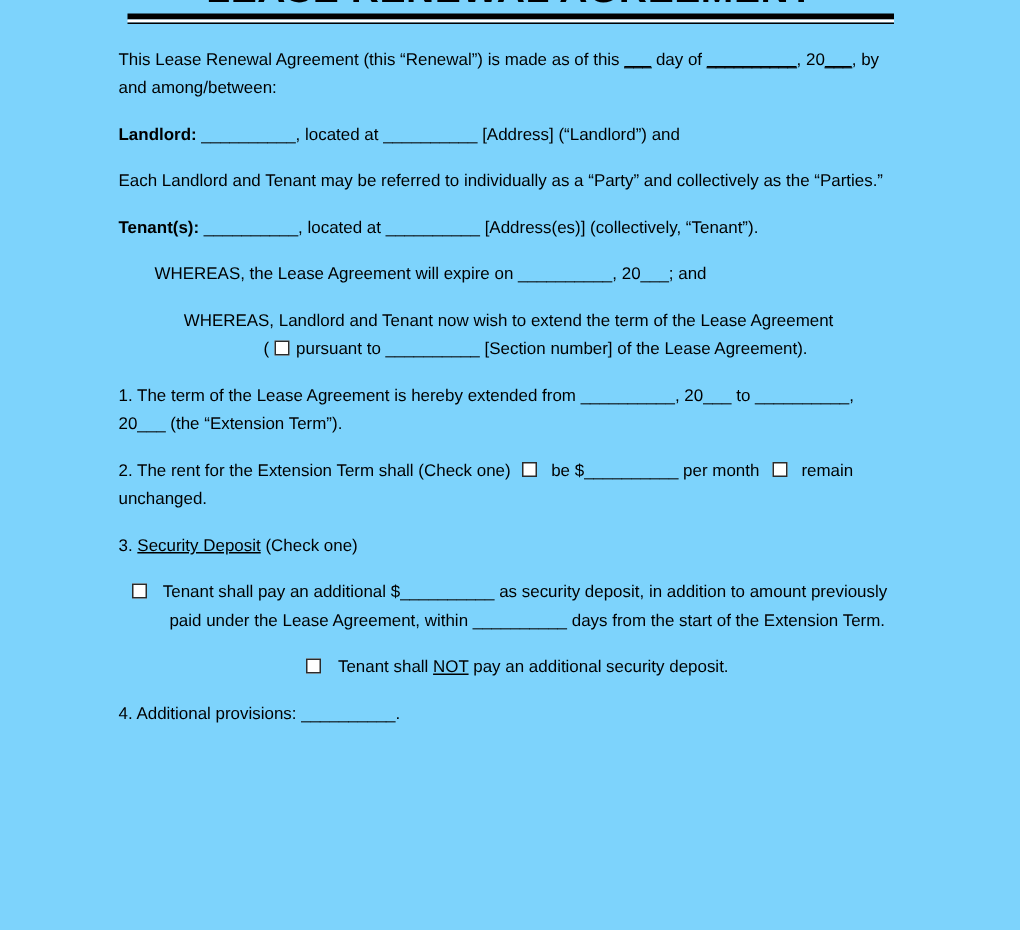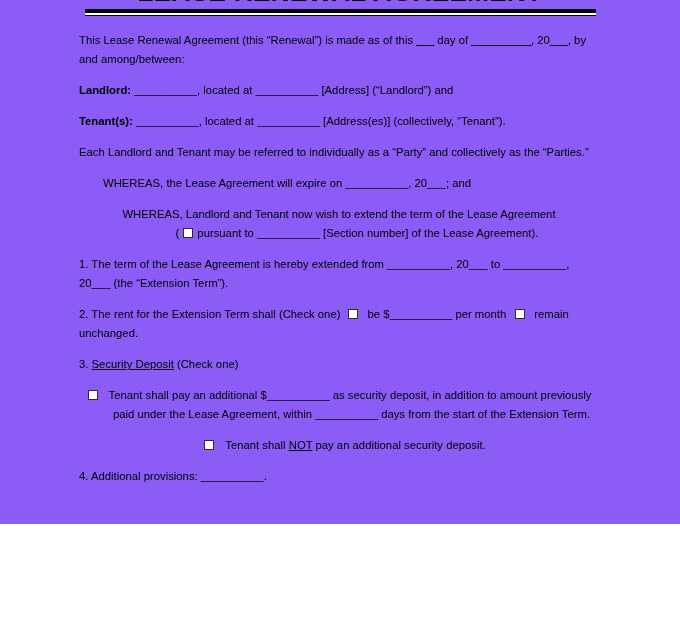--- a/index.html
+++ b/index.html
@@ -8,22 +8,22 @@
     padding: 0;
     background: #ffffff;
   }
   body {
     font-family: "Liberation Sans", sans-serif;
     color: #000000;
   }
   #page {
     position: relative;
     width: 680px;
-    height: 524px;
-    background: #8b5cf6;
+    height: 620px;
+    background: #7dd3fc;
     overflow: hidden;
     text-decoration: underline;
   }
   
   .title-clip {
     position: absolute;
     left: 0;
     top: -22px;
     width: 680px;
     height: 30px;
@@ -118,23 +118,23 @@
     <div class="rule-gap"></div>
     <div class="rule-thin"></div>
   </div>
 
   <div class="doc-body">
 
     <p class="p"><span>This Lease Renewal Agreement (this “Renewal”) is made as of this </span><span class="blank">___</span><span> day of </span><span class="blank">__________</span><span>, 20</span><span class="blank">___</span><span>, by and among/between:</span></p>
 
     <p class="p"><b>Landlord:</b><span> __________, located at __________ [Address] (“Landlord”) and</span></p>
 
+    <p class="p">Each Landlord and Tenant may be referred to individually as a “Party” and collectively as the “Parties.”</p>
+
     <p class="p"><b>Tenant(s):</b><span> __________, located at __________ [Address(es)] (collectively, “Tenant”).</span></p>
-
-    <p class="p">Each Landlord and Tenant may be referred to individually as a “Party” and collectively as the “Parties.”</p>
 
 
     <p class="p p-block-indent">WHEREAS, the Lease Agreement will expire on __________, 20___; and</p>
 
     <p class="p p-hang"><span class="p-block-indent" style="margin-left:0;display:inline">WHEREAS, Landlord and Tenant now wish to extend the term of the Lease Agreement</span><br><span>(</span><span class="cb sp-before sp-after"></span><span>pursuant to __________ [Section number] of the Lease Agreement).</span></p>
 
 
     <p class="p">1. The term of the Lease Agreement is hereby extended from __________, 20___ to __________, 20___  (the “Extension Term”).</p>
 
     <p class="p"><span>2. The rent for the Extension Term shall (Check one)</span><span class="cb" style="margin-left:8px"></span><span style="margin-left:8px">be $__________ per month</span><span class="cb" style="margin-left:9px"></span><span style="margin-left:8px">remain unchanged.</span></p>

